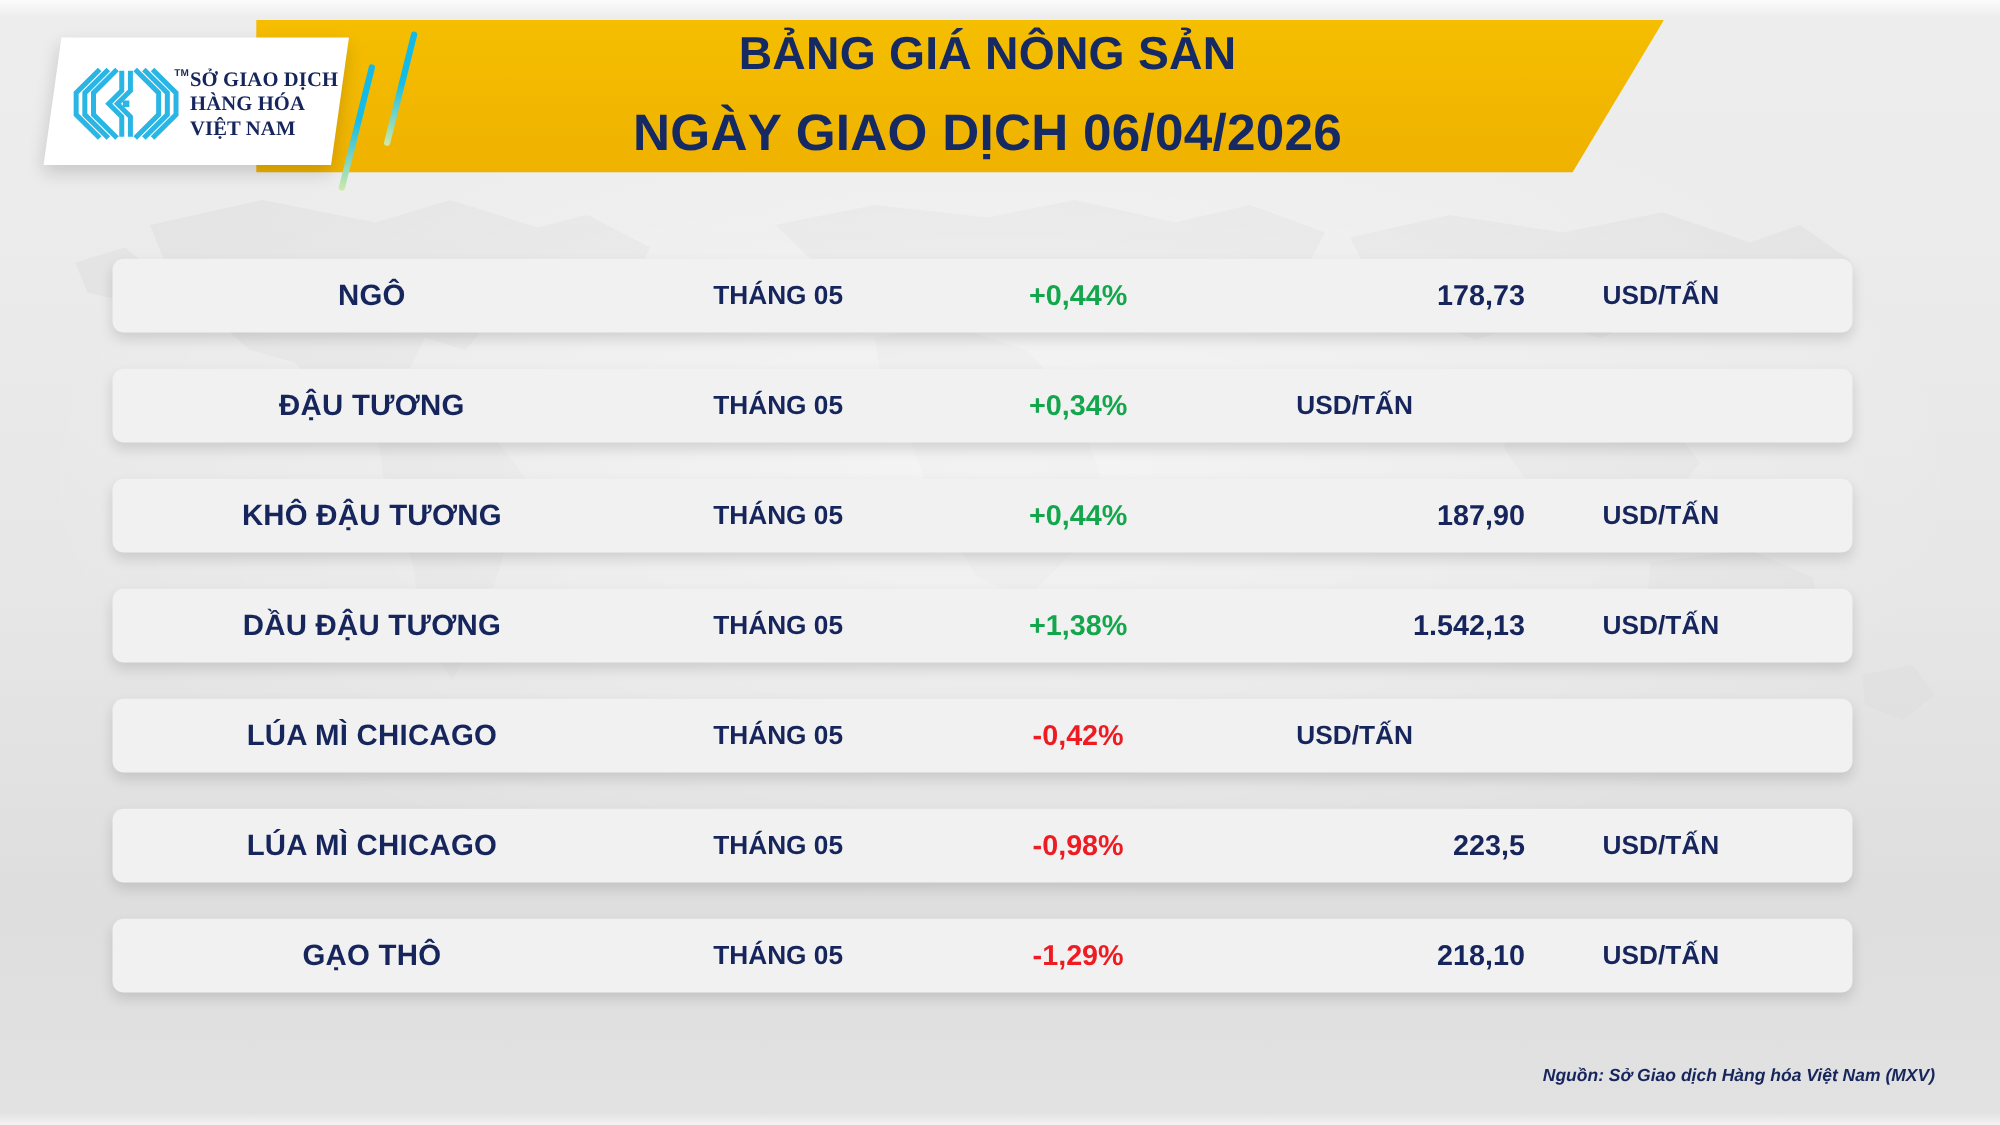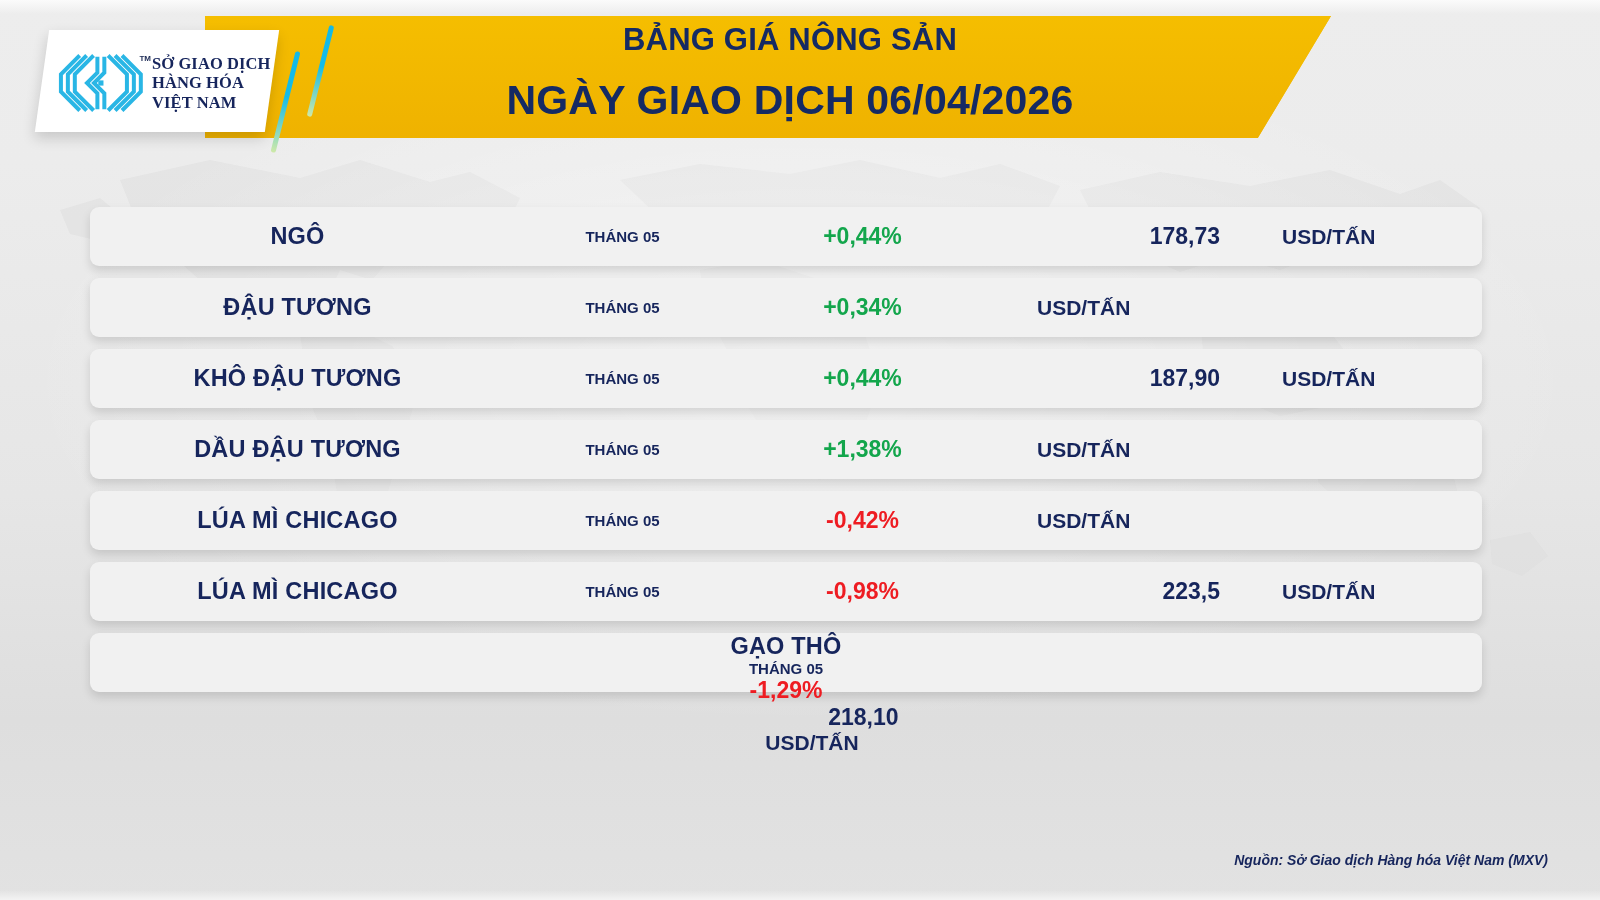--- a/index.html
+++ b/index.html
@@ -80,21 +80,21 @@
   .title-block {
     position: absolute;
     left: 330px;
     top: 8px;
     width: 920px;
     text-align: center;
     color: #152a63;
     line-height: 1.02;
   }
   .title-l1 {
-    font-size: 31px;
+    font-size: 37px;
     font-weight: 700;
     letter-spacing: .2px;
     white-space: nowrap;
   }
   .title-l2 {
     font-size: 41px;
     font-weight: 700;
     letter-spacing: .2px;
     margin-top: 24px;
     white-space: nowrap;
@@ -155,41 +155,41 @@
   
   .rows {
     position: absolute;
     left: 90px;
     top: 207px;
     width: 1392px;
   }
   .row {
     position: relative;
     height: 59px;
-    margin-bottom: 12px;
+    margin-bottom: 29px;
     background: #f1f1f1;
     border-radius: 9px;
     box-shadow: 0 5px 10px rgba(0,0,0,.13);
     display: flex;
     align-items: center;
     color: #16255c;
   }
-  .row:last-child { margin-bottom: 0; flex-direction: column; }
+  .row:last-child { margin-bottom: 0; }
 
   .c-name {
     width: 415px;
     text-align: center;
     font-size: 23.5px;
     font-weight: 700;
     letter-spacing: .2px;
   }
   .c-month {
     width: 235px;
     text-align: center;
-    font-size: 15px;
+    font-size: 21px;
     font-weight: 700;
   }
   .c-change {
     width: 245px;
     text-align: center;
     font-size: 23px;
     font-weight: 700;
   }
   .c-change.up   { color: #13a64c; }
   .c-change.down { color: #ee1c22; }
@@ -301,20 +301,21 @@
         <div class="c-name">KHÔ ĐẬU TƯƠNG</div>
         <div class="c-month">THÁNG 05</div>
         <div class="c-change up">+0,44%</div>
         <div class="c-price">187,90</div>
         <div class="c-unit">USD/TẤN</div>
       </div>
       <div class="row">
         <div class="c-name">DẦU ĐẬU TƯƠNG</div>
         <div class="c-month">THÁNG 05</div>
         <div class="c-change up">+1,38%</div>
+        <div class="c-price">1.542,13</div>
         <div class="c-unit">USD/TẤN</div>
       </div>
       <div class="row">
         <div class="c-name">LÚA MÌ CHICAGO</div>
         <div class="c-month">THÁNG 05</div>
         <div class="c-change down">-0,42%</div>
         <div class="c-unit">USD/TẤN</div>
       </div>
       <div class="row">
         <div class="c-name">LÚA MÌ CHICAGO</div>

